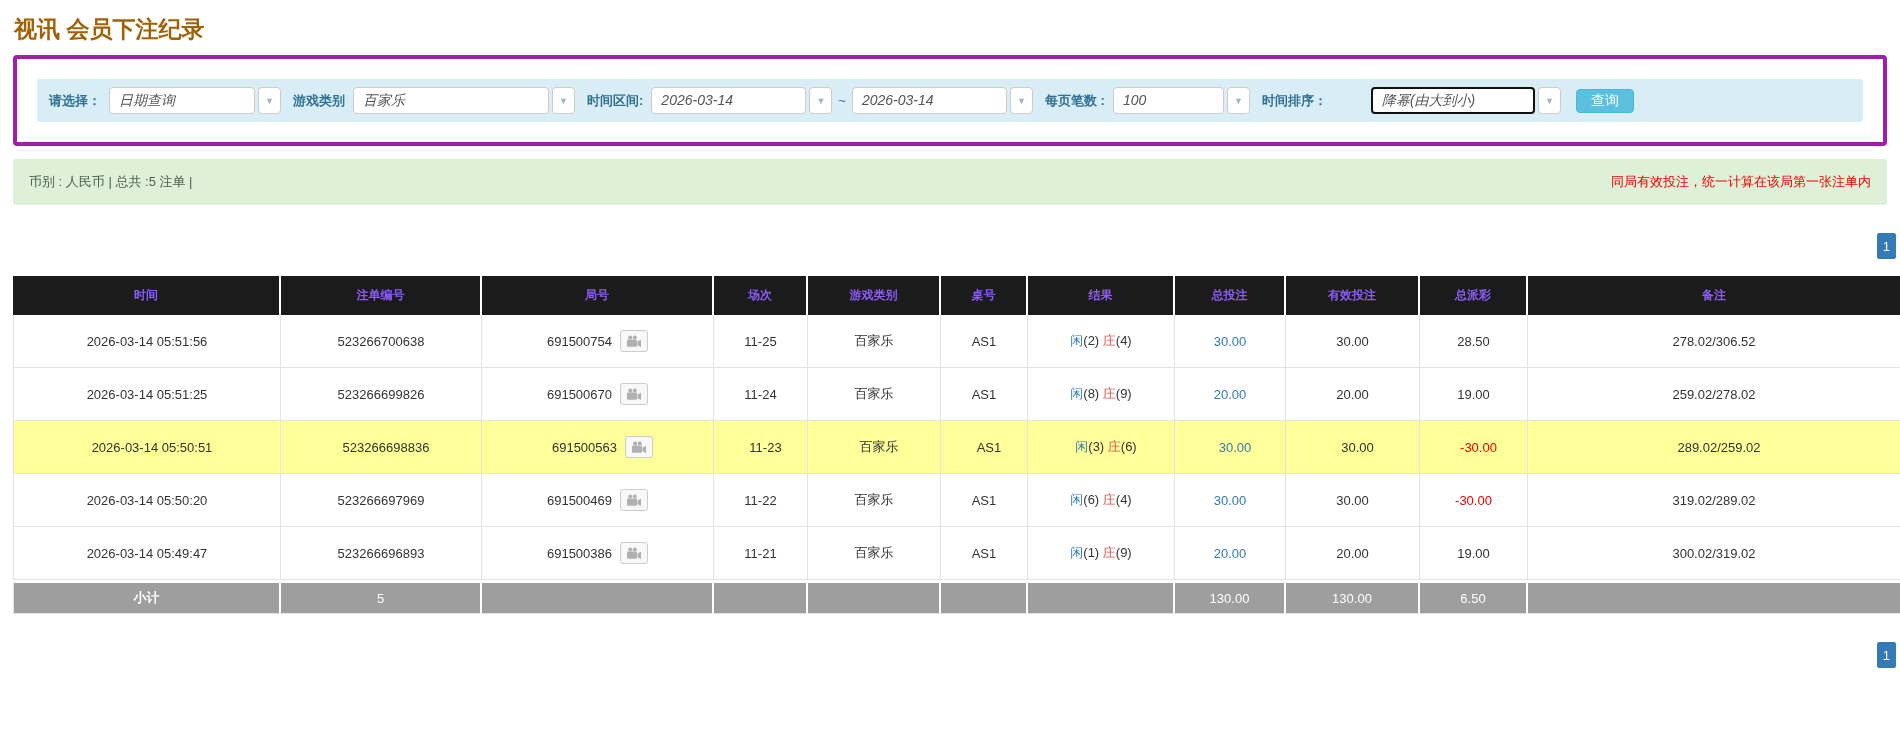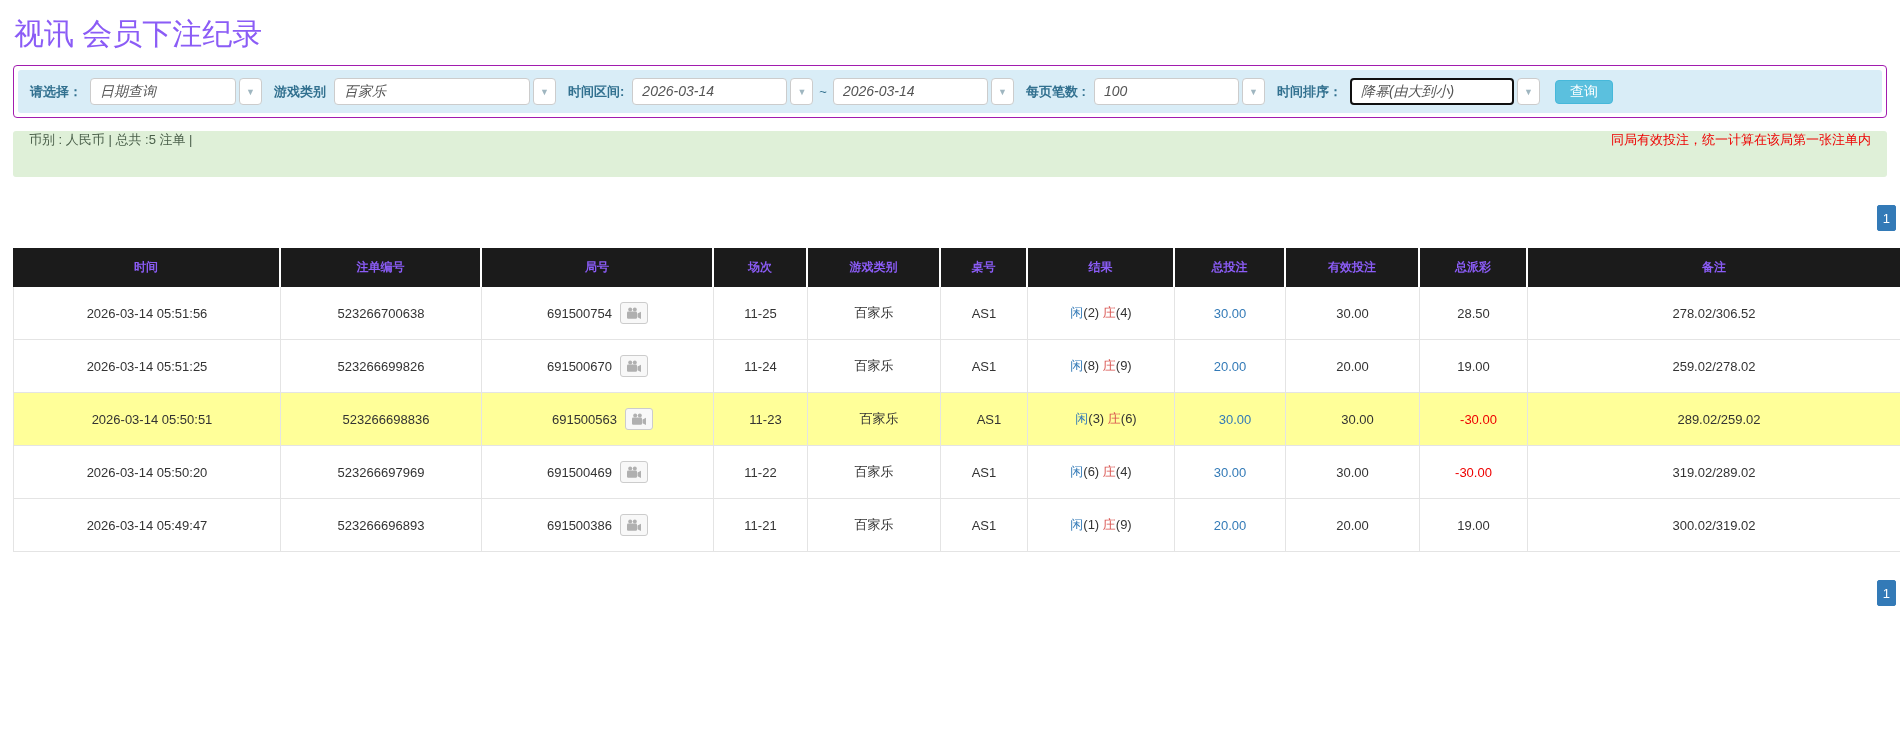--- a/index.html
+++ b/index.html
@@ -4,64 +4,64 @@
 <style>
   * { box-sizing: border-box; }
   html,body { margin:0; padding:0; }
   body {
     width:1900px; height:741px; overflow:hidden;
     background:#fff;
     font-family:"Liberation Sans","DejaVu Sans",sans-serif;
     color:#333;
   }
   .page-title {
-    font-size:30px; font-weight:400; color:#8b5cf6;
+    font-size:23px; font-weight:700; color:#a16207;
     margin:14px 0 10px 14px;
   }
   
   .filter-wrap {
-    margin:0 13px; border:1px solid #a21caf; border-radius:4px;
-    background:#fff; padding:4px;
+    margin:0 13px; border:4px solid #a21caf; border-radius:4px;
+    background:#fff; padding:20px;
   }
   .filter-bar {
     background:#d9edf7; border-radius:3px;
     padding:8px 10px; display:flex; align-items:center; gap:5px;
   }
   .flabel {
     font-size:13px; font-weight:bold; color:#31708f;
     white-space:nowrap; margin:0 3px 0 7px;
   }
   .combo { display:flex; align-items:center; gap:3px;font-style:italic; }
   .field {
     background:#fff; border:1px solid #ccc; border-radius:4px;
     height:27px; line-height:25px; padding:0 9px;
     font-size:14px; color:#555; white-space:nowrap; overflow:hidden;
     cursor:pointer;
   }
-  .field.focused { border:2px solid #101010; line-height:23px; }
+  .field.focused { border:2px solid #101010; line-height:23px;margin-left:36px; }
   .caret-btn {
     width:23px; height:27px; background:#fff; border:1px solid #ccc;
     border-radius:4px; color:#9fb6c0; font-size:9px;
     display:flex; align-items:center; justify-content:center; cursor:pointer;
   }
   .w-select { width:146px; }
   .w-game   { width:196px; }
   .w-date   { width:155px; }
-  .w-size   { width:145px; }
+  .w-size   { width:111px; }
   .w-sort   { width:164px; }
   .tilde { color:#31708f; font-size:13px; margin:0 1px; }
   .search-btn {
     background:#5bc0de; border:1px solid #46b8da; color:#fff;
     border-radius:4px; height:24px; padding:0 14px; font-size:14px;
     margin-left:10px; cursor:pointer;
   }
   
   .summary {
     margin:13px 13px 0 13px; background:#dff0d8; border-radius:3px;
-    height:46px; display:flex; align-items:flex-start;
+    height:46px; display:flex; align-items:center;
     justify-content:space-between; padding:0 16px;
   }
   .summary-left  { font-size:13px; color:#4a5f4a; }
   .summary-right { font-size:13px; color:#ee0000; }
   
   .pager { display:flex; justify-content:flex-end; padding-right:4px; }
   .pager-top    { margin-top:28px; }
   .pager-bottom { margin-top:28px; }
   .page-btn {
     min-width:18px; height:26px; background:#337ab7; border:1px solid #337ab7;
@@ -319,18 +319,31 @@
       </td>
       <td>11-21</td>
       <td>百家乐</td>
       <td>AS1</td>
       <td><span class="player">闲</span><span>(1)</span> <span class="banker">庄</span><span>(9)</span></td>
       <td><span class="blue">20.00</span></td>
       <td>20.00</td>
       <td>19.00</td>
       <td>300.02/319.02</td>
     </tr>
+    <tr class="sum-row">
+      <td class="sum-label">小计</td>
+      <td>5</td>
+      <td></td>
+      <td></td>
+      <td></td>
+      <td></td>
+      <td></td>
+      <td>130.00</td>
+      <td>130.00</td>
+      <td>6.50</td>
+      <td></td>
+    </tr>
   </tbody>
 </table>
 
 <div class="pager pager-bottom">
   <span class="page-btn">1</span>
 </div>
 
 </body></html>

